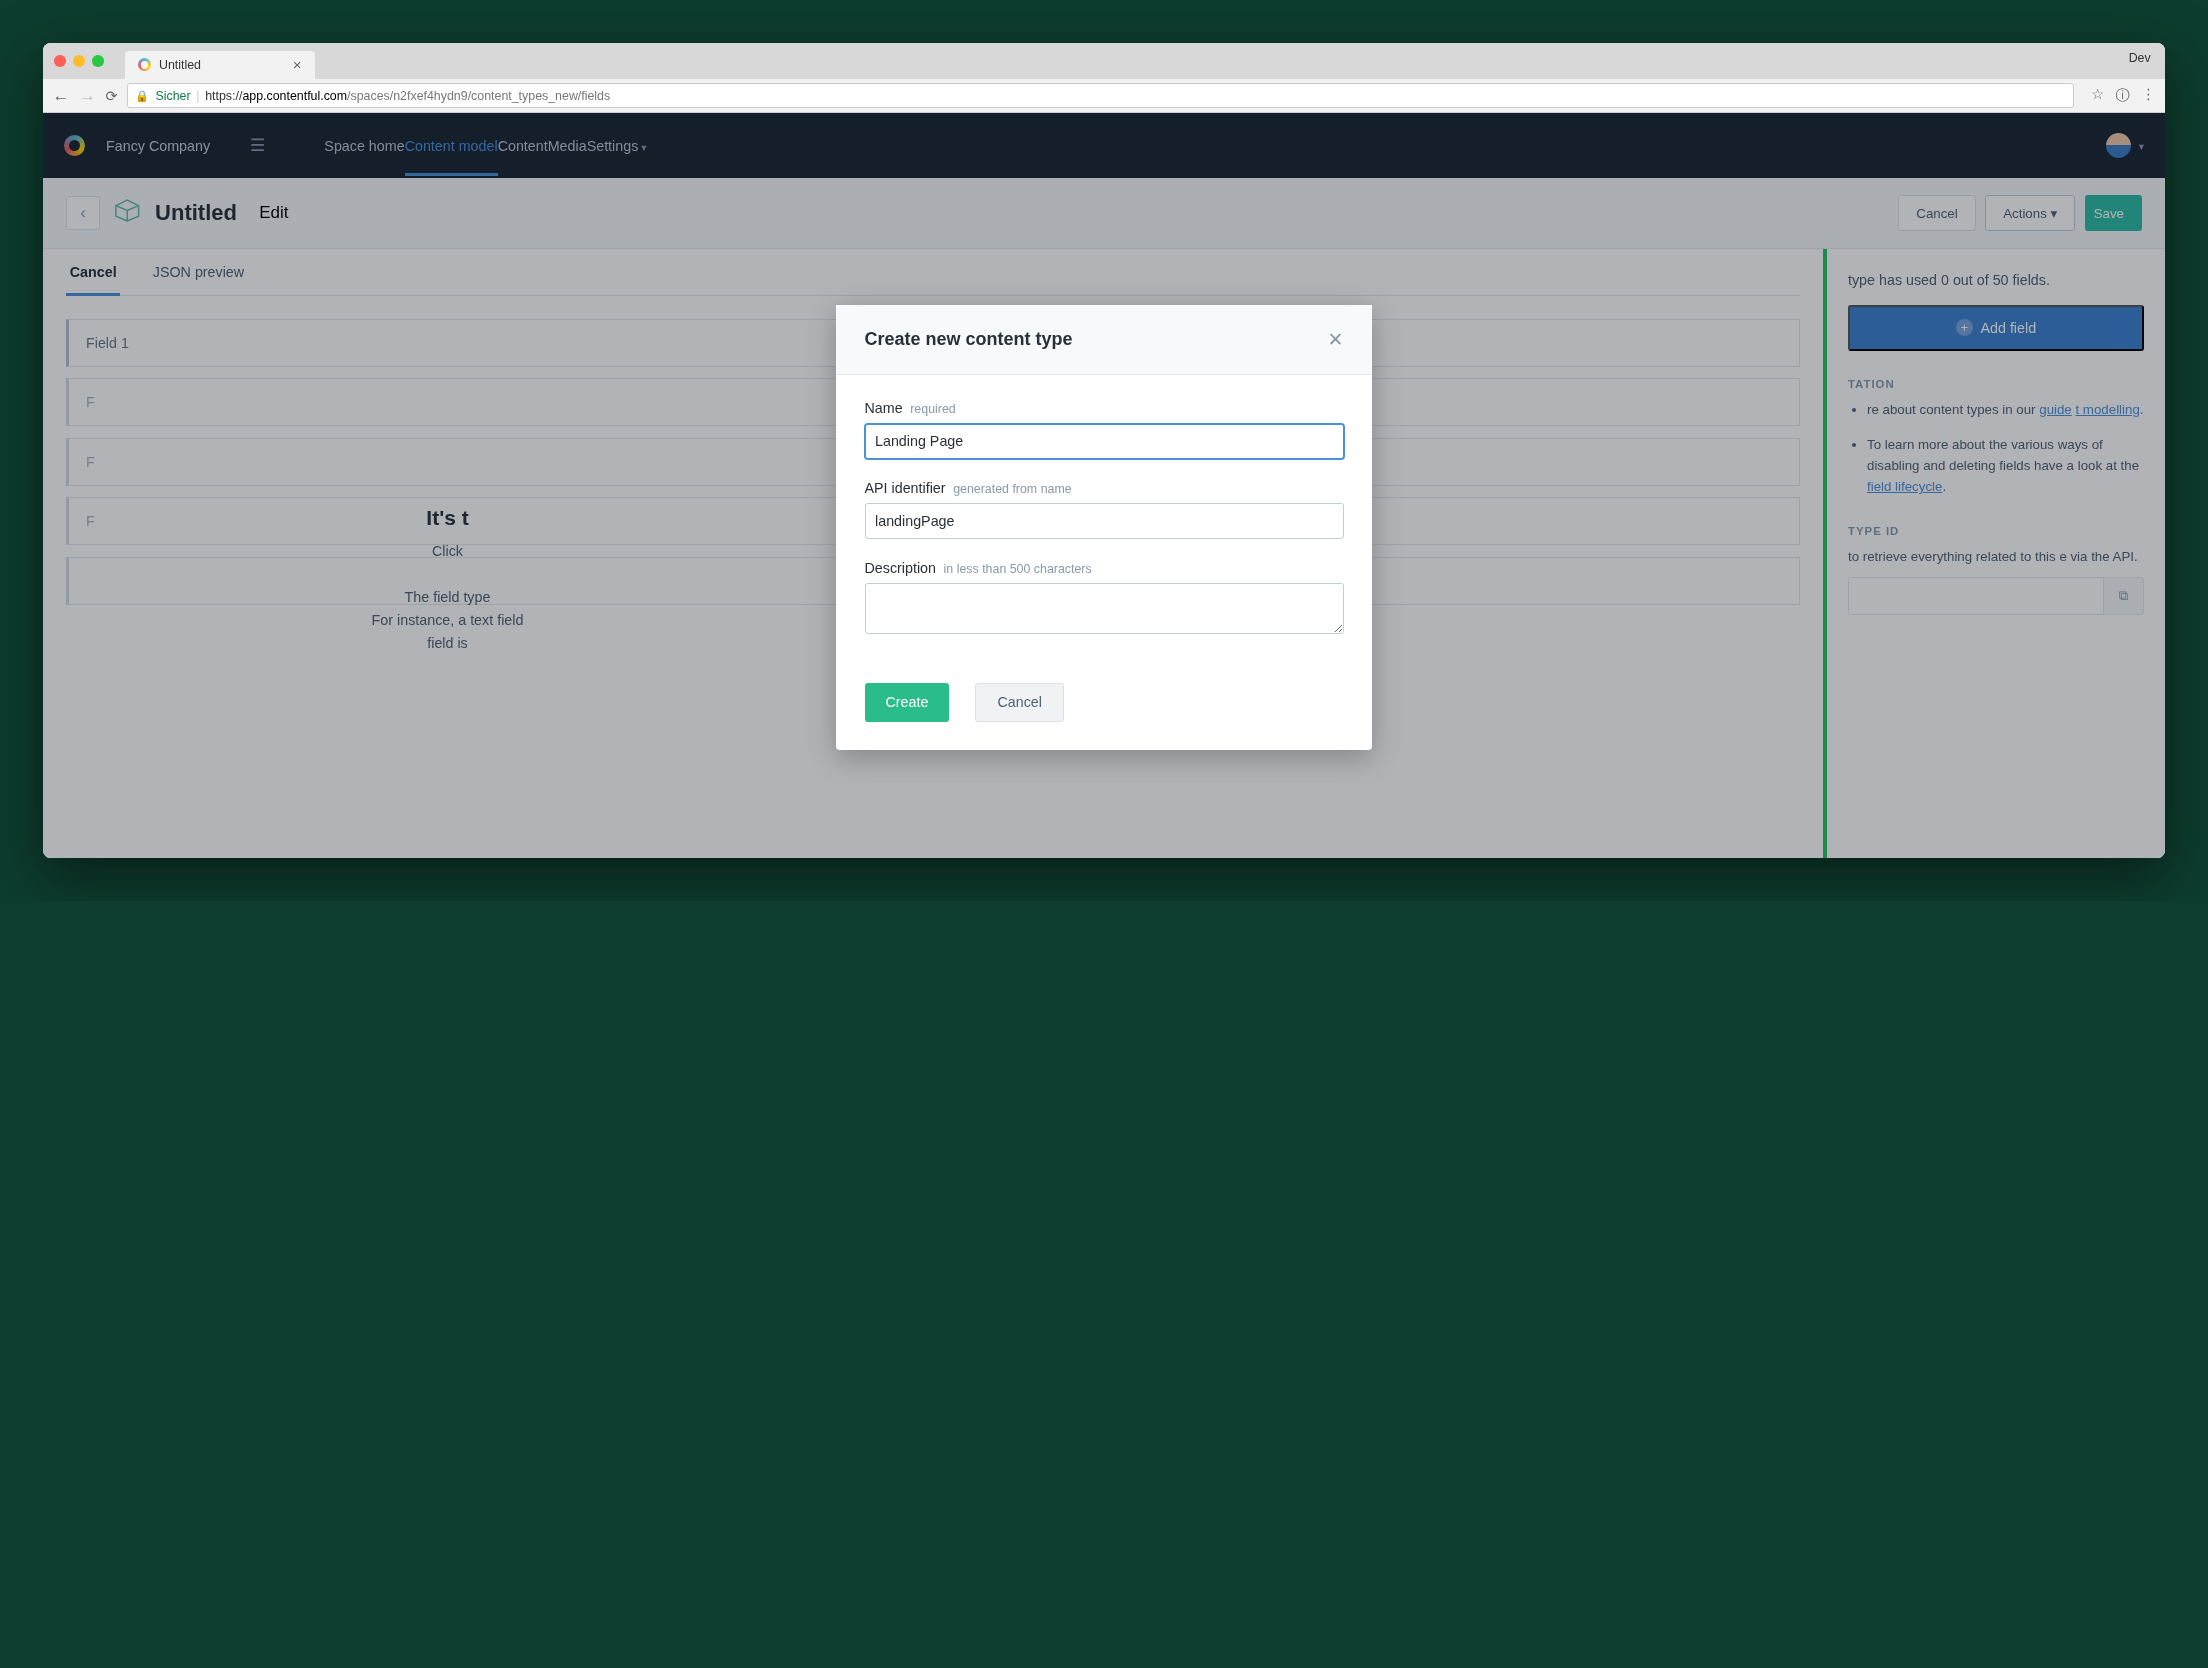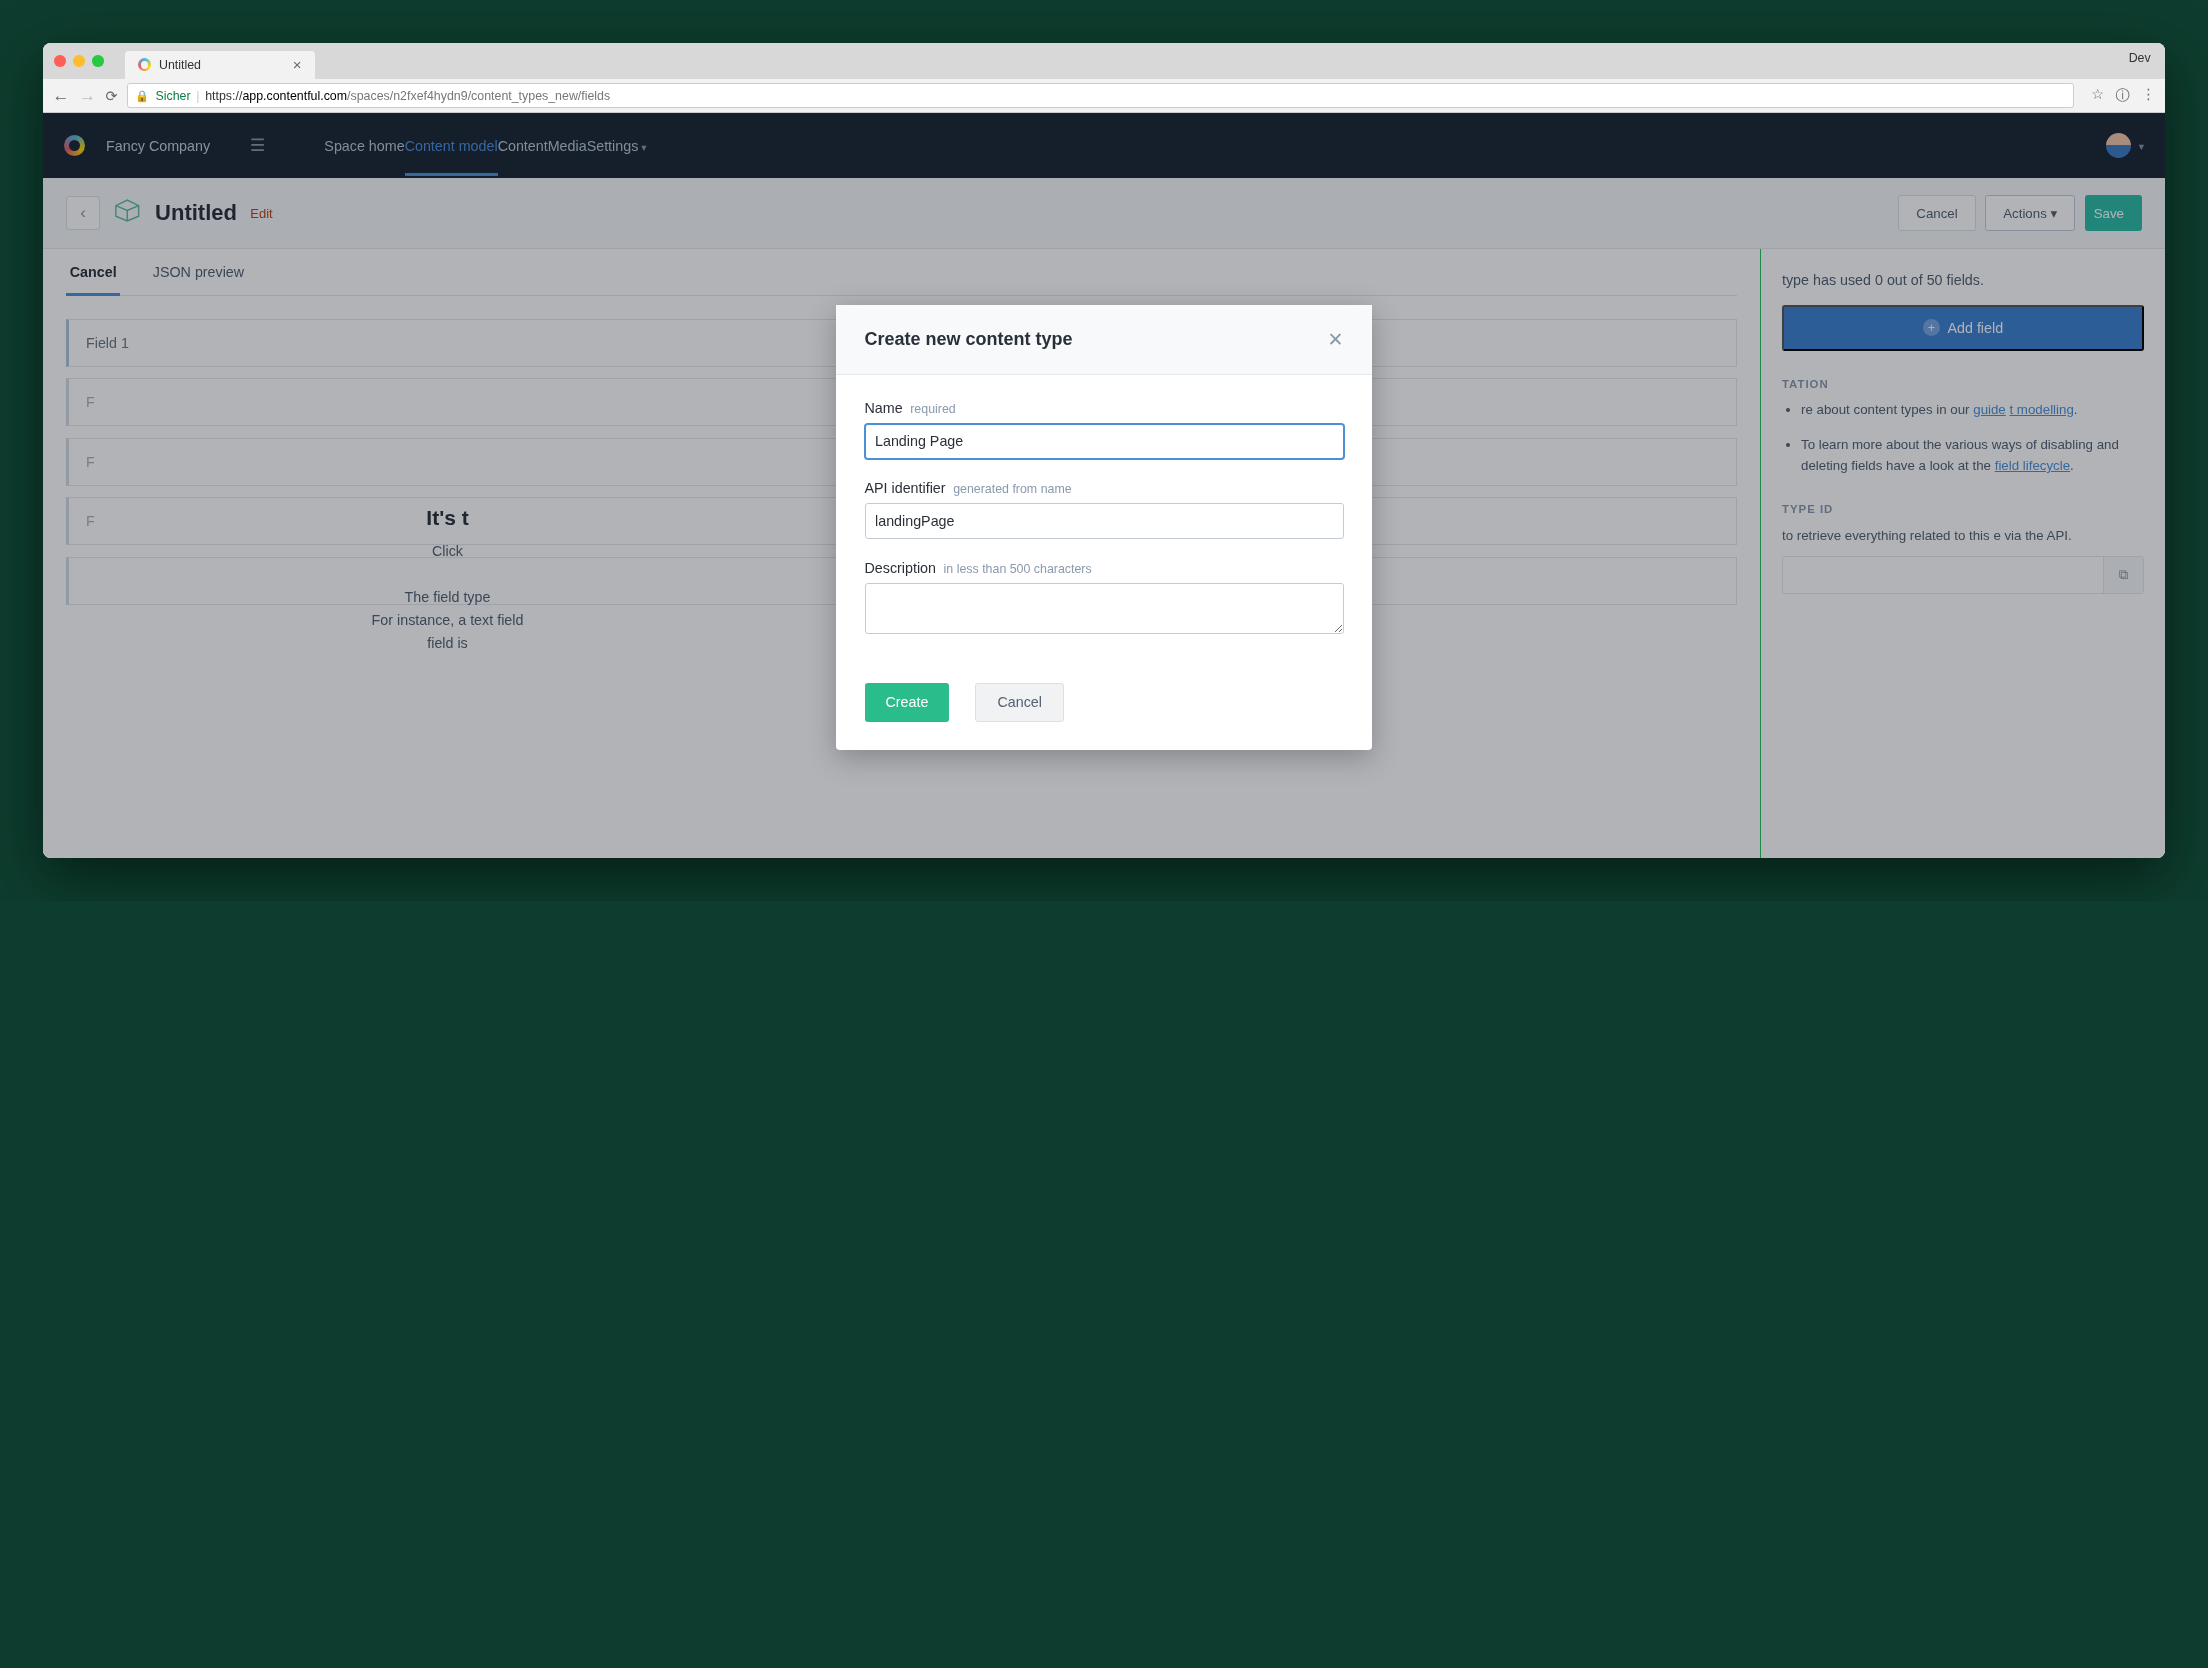--- a/index.html
+++ b/index.html
@@ -50,31 +50,31 @@
 .nav-dropdown::after { content: " ▾"; font-size: 10.5px; color: #8a99ab; }
 .user-area { margin-left: auto; display: flex; align-items: center; gap: 7.6px; }
 .avatar { width: 25px; height: 25px; border-radius: 50%; background: linear-gradient(#f4c7a8 50%, #3b7dc4 50%); }
 .user-caret { color: #8a99ab; font-size: 10.5px; }
 
 
 .page-header { background: #f7f9fa; border-bottom: 1px solid #e5e8ea; padding: 17px 23px; display: flex; align-items: center; gap: 13.3px; }
 .back-chevron { width: 34px; height: 34px; border: 1px solid #dce0e4; background: #fff; border-radius: 2.9px; display: flex; align-items: center; justify-content: center; color: #8a99ab; font-size: 17px; }
 .package-icon { color: #5eb9a5; font-size: 27px; }
 .page-title { font-size: 22px; font-weight: 700; color: #2a3039; }
-.edit-link { color: #c2410c; font-size: 13px; }
+.edit-link { color: #000000; font-size: 17px; margin-left: 9px; }
 .header-actions { margin-left: auto; display: flex; gap: 9.5px; }
 .btn { padding: 9.5px 17px; border-radius: 2.9px; font-size: 13.3px; border: 1px solid transparent; cursor: pointer; }
 .btn-ghost { background: #fff; border-color: #dce0e4; color: #536171; }
 .btn-actions { background: #fff; border-color: #c3cbd4; color: #536171; }
 .btn-save { background: #2bbca4; color: #fff; padding-left: 8px; }
 
 
 .body-row { display: flex; min-height: 609px; background: #fff; }
 .main-col { flex: 1; padding: 0 23px 23px; }
-.side-col { width: 405px; border-left: 1px solid #22c55e; padding: 23px 21px; font-size: 13.3px; color: #536171; }
+.side-col { width: 342px; border-left: 4px solid #22c55e; padding: 23px 21px; font-size: 13.3px; color: #536171; }
 
 .tabs { display: flex; gap: 28.5px; border-bottom: 1px solid #e5e8ea; margin-bottom: 23px; }
 .tab { padding: 15px 3.8px; font-size: 14.3px; color: #536171; cursor: pointer; position: relative; }
 .tab.active { color: #2a3039; font-weight: 600; }
 .tab.active::after { content: ""; position: absolute; bottom: -1px; left: 0; right: 0; height: 2.9px; background: #4a90d9; }
 
 .field-row { display: flex; align-items: center; padding: 15px 17px; border: 1px solid #e5e8ea; border-left: 3.8px solid #b0c4d4; margin-bottom: 11.4px; background: #fff; color: #6b7684; font-size: 14.3px; }
 .field-row.faded { border-left-color: #d3dbe2; color: #a8b2bd; }
 
 .empty-hint { position: absolute; left: 138px; top: 388px; width: 533px; font-size: 14.3px; color: #536171; line-height: 1.6; text-align: center; }

